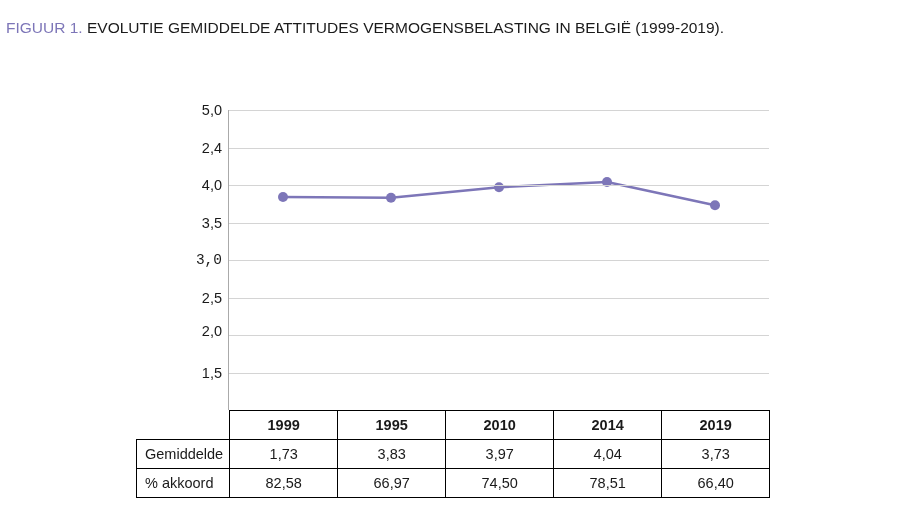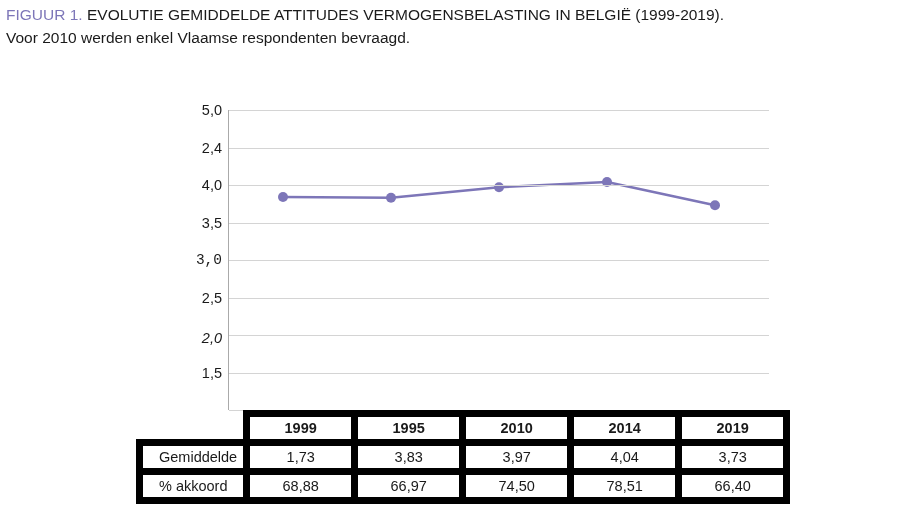--- a/index.html
+++ b/index.html
@@ -13,21 +13,21 @@
     font-family: "Liberation Sans", sans-serif;
     color: #1a1a1a;
     overflow: hidden;
     position: relative;
   }
 
   
   #caption-block {
     position: absolute;
     left: 6px;
-    top: 3px;
+    top: 16px;
     width: 880px;
   }
   .caption-line {
     font-size: 15.5px;
     line-height: 23px;
     white-space: nowrap;
   }
   .figure-label {
     color: #7d76b8;
     font-weight: normal;
@@ -89,66 +89,65 @@
 
   
   #data-table {
     position: absolute;
     left: 136px;
     top: 322px;
     border-collapse: collapse;
     font-size: 14.5px;
   }
   #data-table td, #data-table th {
-    border: 7px solid #000000;
+    border: 1px solid #000000;
     height: 29px;
     box-sizing: border-box;
     padding: 0 6px;
     font-weight: normal;
     text-align: center;
     background: #ffffff;
   }
   #data-table th.col-head {
     font-weight: bold;
     width: 108px;
   }
   #data-table td.row-head {
     text-align: left;
     width: 92px;
-    padding-left: 16px;
+    padding-left: 8px;
   }
   #data-table td.corner {
     border: none;
     background: transparent;
   }
   #data-table td.value {
     width: 108px;
   }
 </style>
 </head>
 <body>
 
 <div id="caption-block">
   <div class="caption-line">
     <span class="figure-label">FIGUUR 1.</span>
     <span class="caption-title">EVOLUTIE GEMIDDELDE ATTITUDES VERMOGENSBELASTING IN BELGIË (1999-2019).</span>
   </div>
-  <div class="caption-line">Voor 2010 werden enkel Vlaamse respondenten bevraagd.</div>
 </div>
 
 <div id="chart-wrap">
 
   <div id="ylabels">
       <div class="ytick-label" style="top: 0px;">5,0</div>
       <div class="ytick-label" style="top: 37.5px;">2,4</div>
       <div class="ytick-label" style="top: 75px;">4,0</div>
       <div class="ytick-label" style="top: 112.5px;">3,5</div>
       <div class="ytick-label" style="top: 150px; font-family: Liberation Mono, monospace;">3,0</div>
       <div class="ytick-label" style="top: 187.5px;">2,5</div>
-      <div class="ytick-label" style="top: 228px; font-style: italic;">2,0</div>
+      <div class="ytick-label" style="top: 221px;">2,0</div>
       <div class="ytick-label" style="top: 262.5px;">1,5</div>
       <div class="ytick-label" style="top: 300px; margin-top: 44px;">1,0</div>
     </div>
 
   <div id="plot-area">
     <svg id="series-svg" viewBox="0 0 540 300" preserveAspectRatio="none">
         <polyline points="54,87 162,87.75 270,77.24999999999997 378,72 486,95.25" fill="none" stroke="#7d76b8" stroke-width="2.6" stroke-linejoin="round" stroke-linecap="round"></polyline>
         <circle cx="54" cy="87" r="5" fill="#7d76b8"></circle>
         <circle cx="162" cy="87.75" r="5" fill="#7d76b8"></circle>
         <circle cx="270" cy="77.24999999999997" r="5" fill="#7d76b8"></circle>
@@ -179,21 +178,21 @@
         <tr>
           <td class="row-head">Gemiddelde</td>
           <td class="value">1,73</td>
           <td class="value">3,83</td>
           <td class="value">3,97</td>
           <td class="value">4,04</td>
           <td class="value">3,73</td>
         </tr>
         <tr>
           <td class="row-head">% akkoord</td>
-          <td class="value">68,88</td>
+          <td class="value">82,58</td>
           <td class="value">66,97</td>
           <td class="value">74,50</td>
           <td class="value">78,51</td>
           <td class="value">66,40</td>
         </tr>
       </tbody>
   </table>
 </div>
 
 </body></html>

